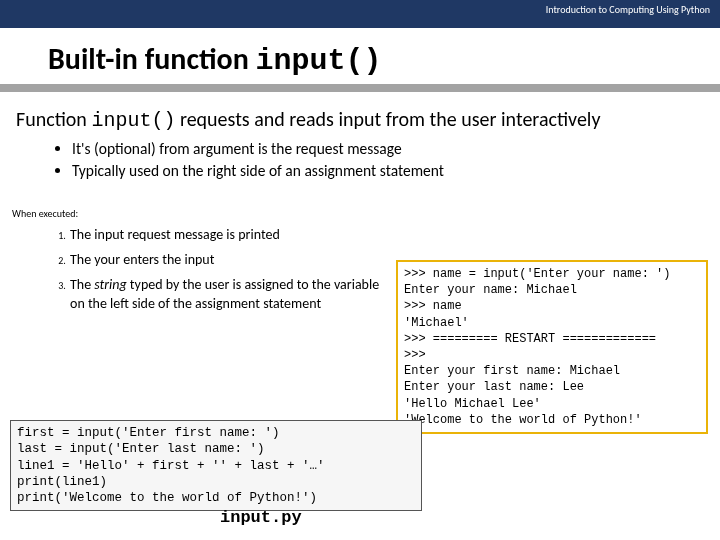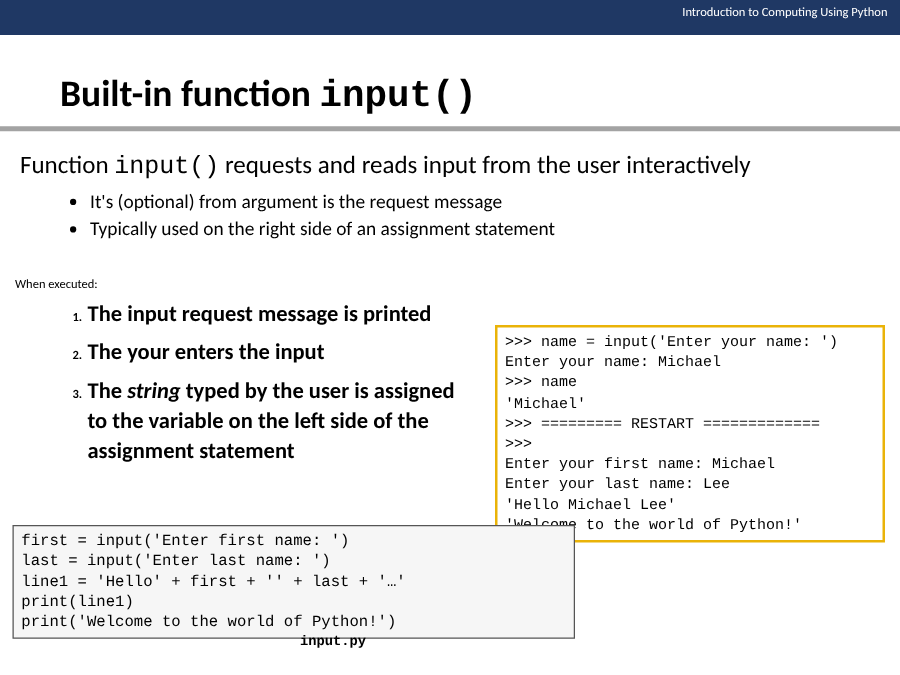--- a/index.html
+++ b/index.html
@@ -16,23 +16,22 @@
     color: #fff;
     font-size: 10px;
     text-align: right;
     padding: 3px 10px 3px 0;
     height: 28px;
   }
   .title {
     font-size: 30px;
     font-weight: bold;
     padding: 12px 0 6px 48px;
-    border-bottom: 4px solid #a3a3a3;
+    border-bottom: 8px solid #a3a3a3;
     margin-bottom: 14px;
-    margin-top: 17px;
   }
   .title .mono { font-family: "Courier New", monospace; }
   .intro {
     font-size: 20px;
     padding: 0 16px 0 16px;
     line-height: 1.35;
   }
   .intro .mono { font-family: "Courier New", monospace; }
   .sub-bullets {
     list-style: disc;
@@ -40,24 +39,23 @@
     font-size: 15.5px;
     line-height: 1.45;
   }
   .when {
     font-size: 10px;
     padding: 24px 0 6px 12px;
   }
   .ol {
     list-style: decimal;
     padding: 0 0 0 68px;
-    font-size: 18px;
+    font-size: 14px;
     line-height: 1.35;
     width: 380px;
-    font-weight: bold;
   }
   .ol li { padding-bottom: 6px; padding-left: 2px; }
   .ol li::marker { font-size: 10px; }
   .italic { font-style: italic; }
   .code-box {
     position: absolute;
     font-family: "Courier New", monospace;
     font-size: 12.5px;
     line-height: 1.3;
     white-space: pre;
@@ -70,28 +68,28 @@
     top: 260px;
     width: 312px;
     border: 2px solid #eab308;
     background: #fff;
     font-size: 12px;
     line-height: 1.35;
   }
   .src-box {
     left: 10px;
     top: 420px;
-    width: 450px;
+    width: 412px;
   }
   .caption {
     position: absolute;
-    left: 240px;
+    left: 220px;
     top: 508px;
     font-family: "Courier New", monospace;
-    font-size: 11px;
+    font-size: 17px;
     font-weight: bold;
   }
 </style>
 </head>
 <body>
 
 <div class="header-bar">Introduction to Computing Using Python</div>
 
 <h1 class="title">
   <span>Built-in function </span><span class="mono">input()</span>

